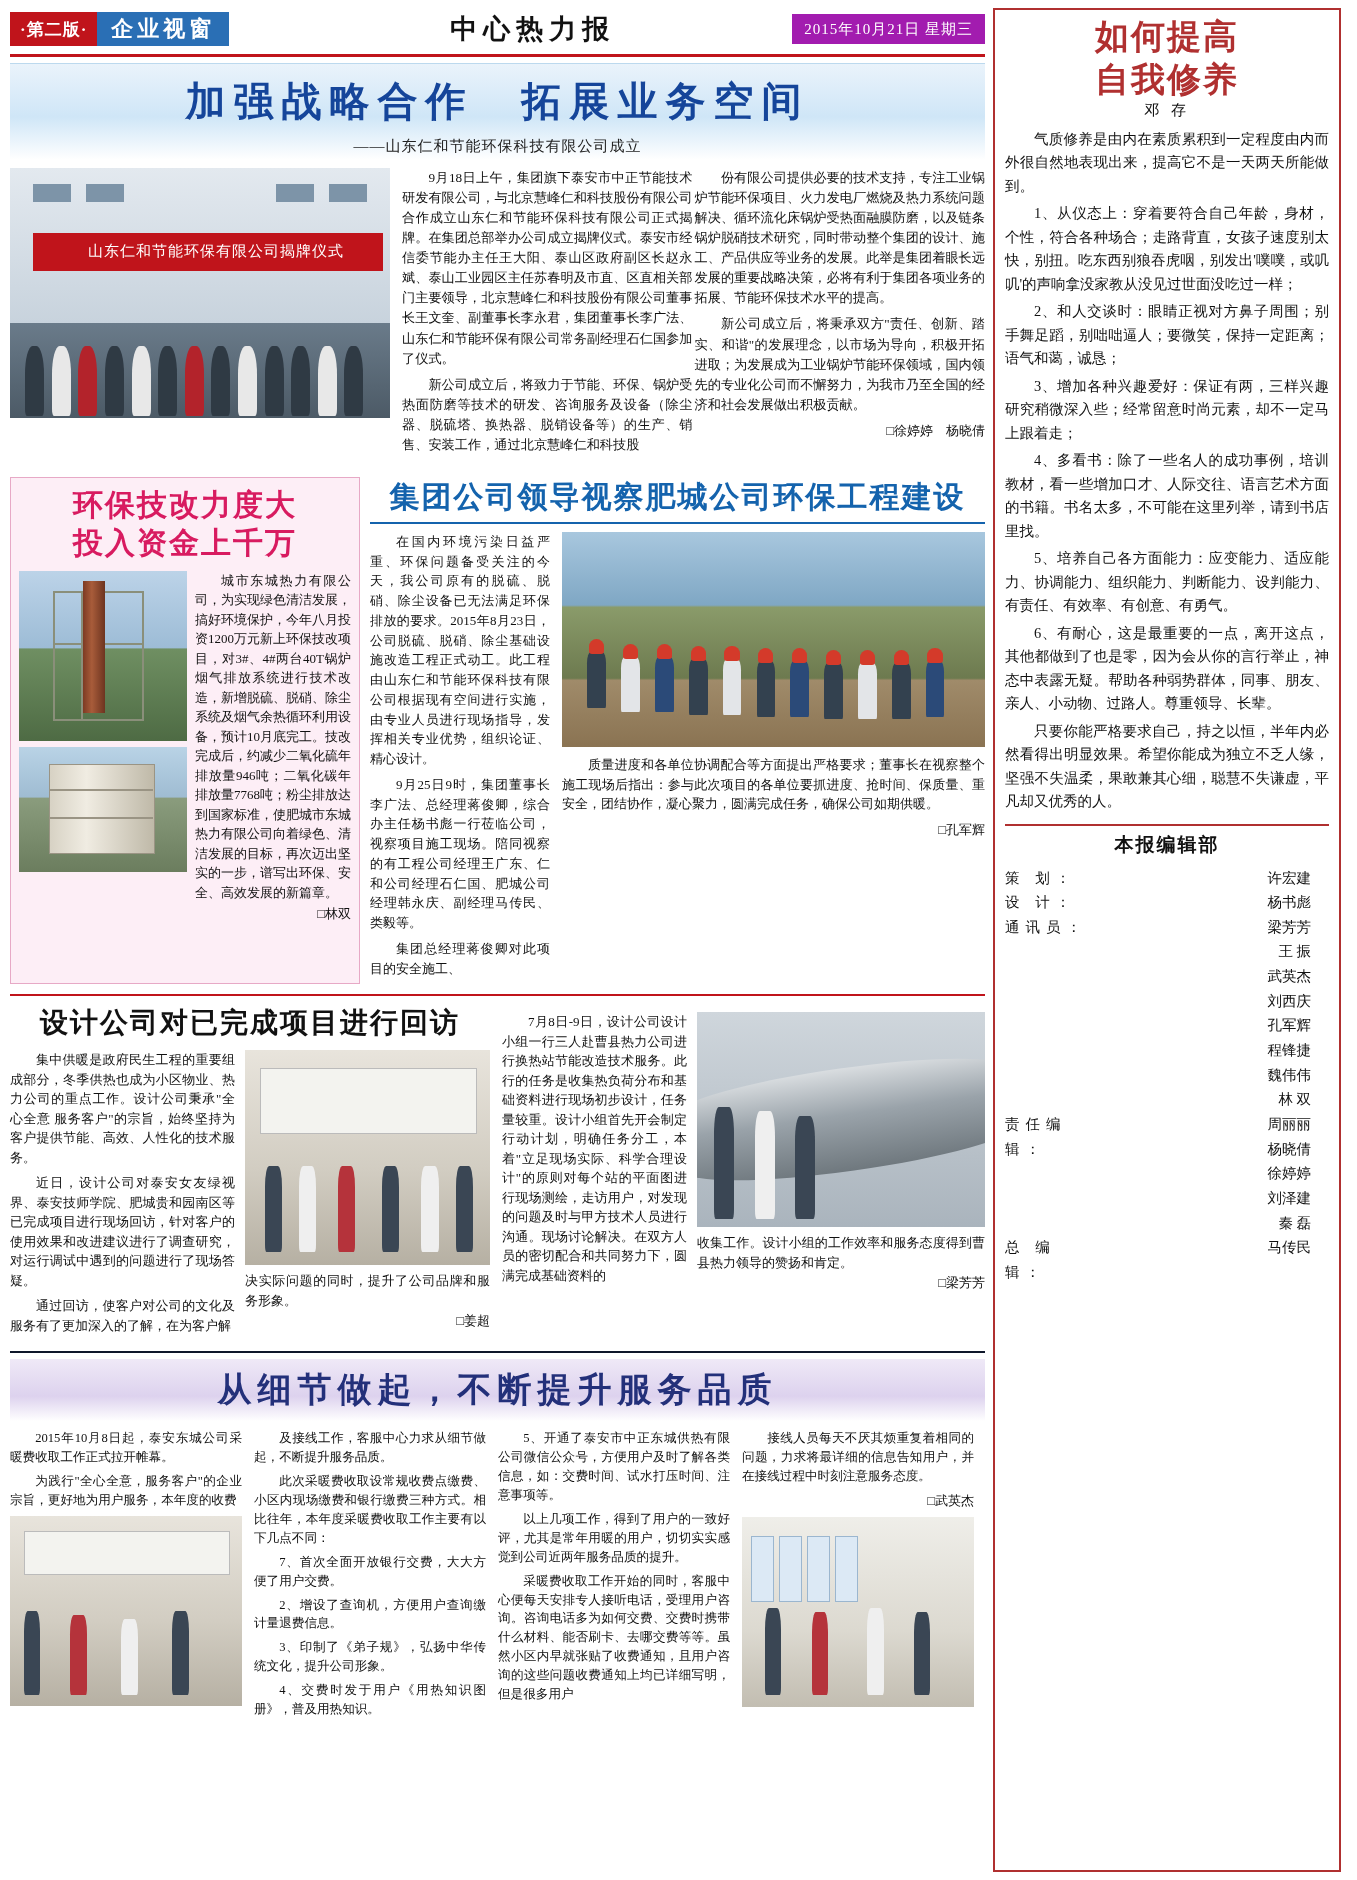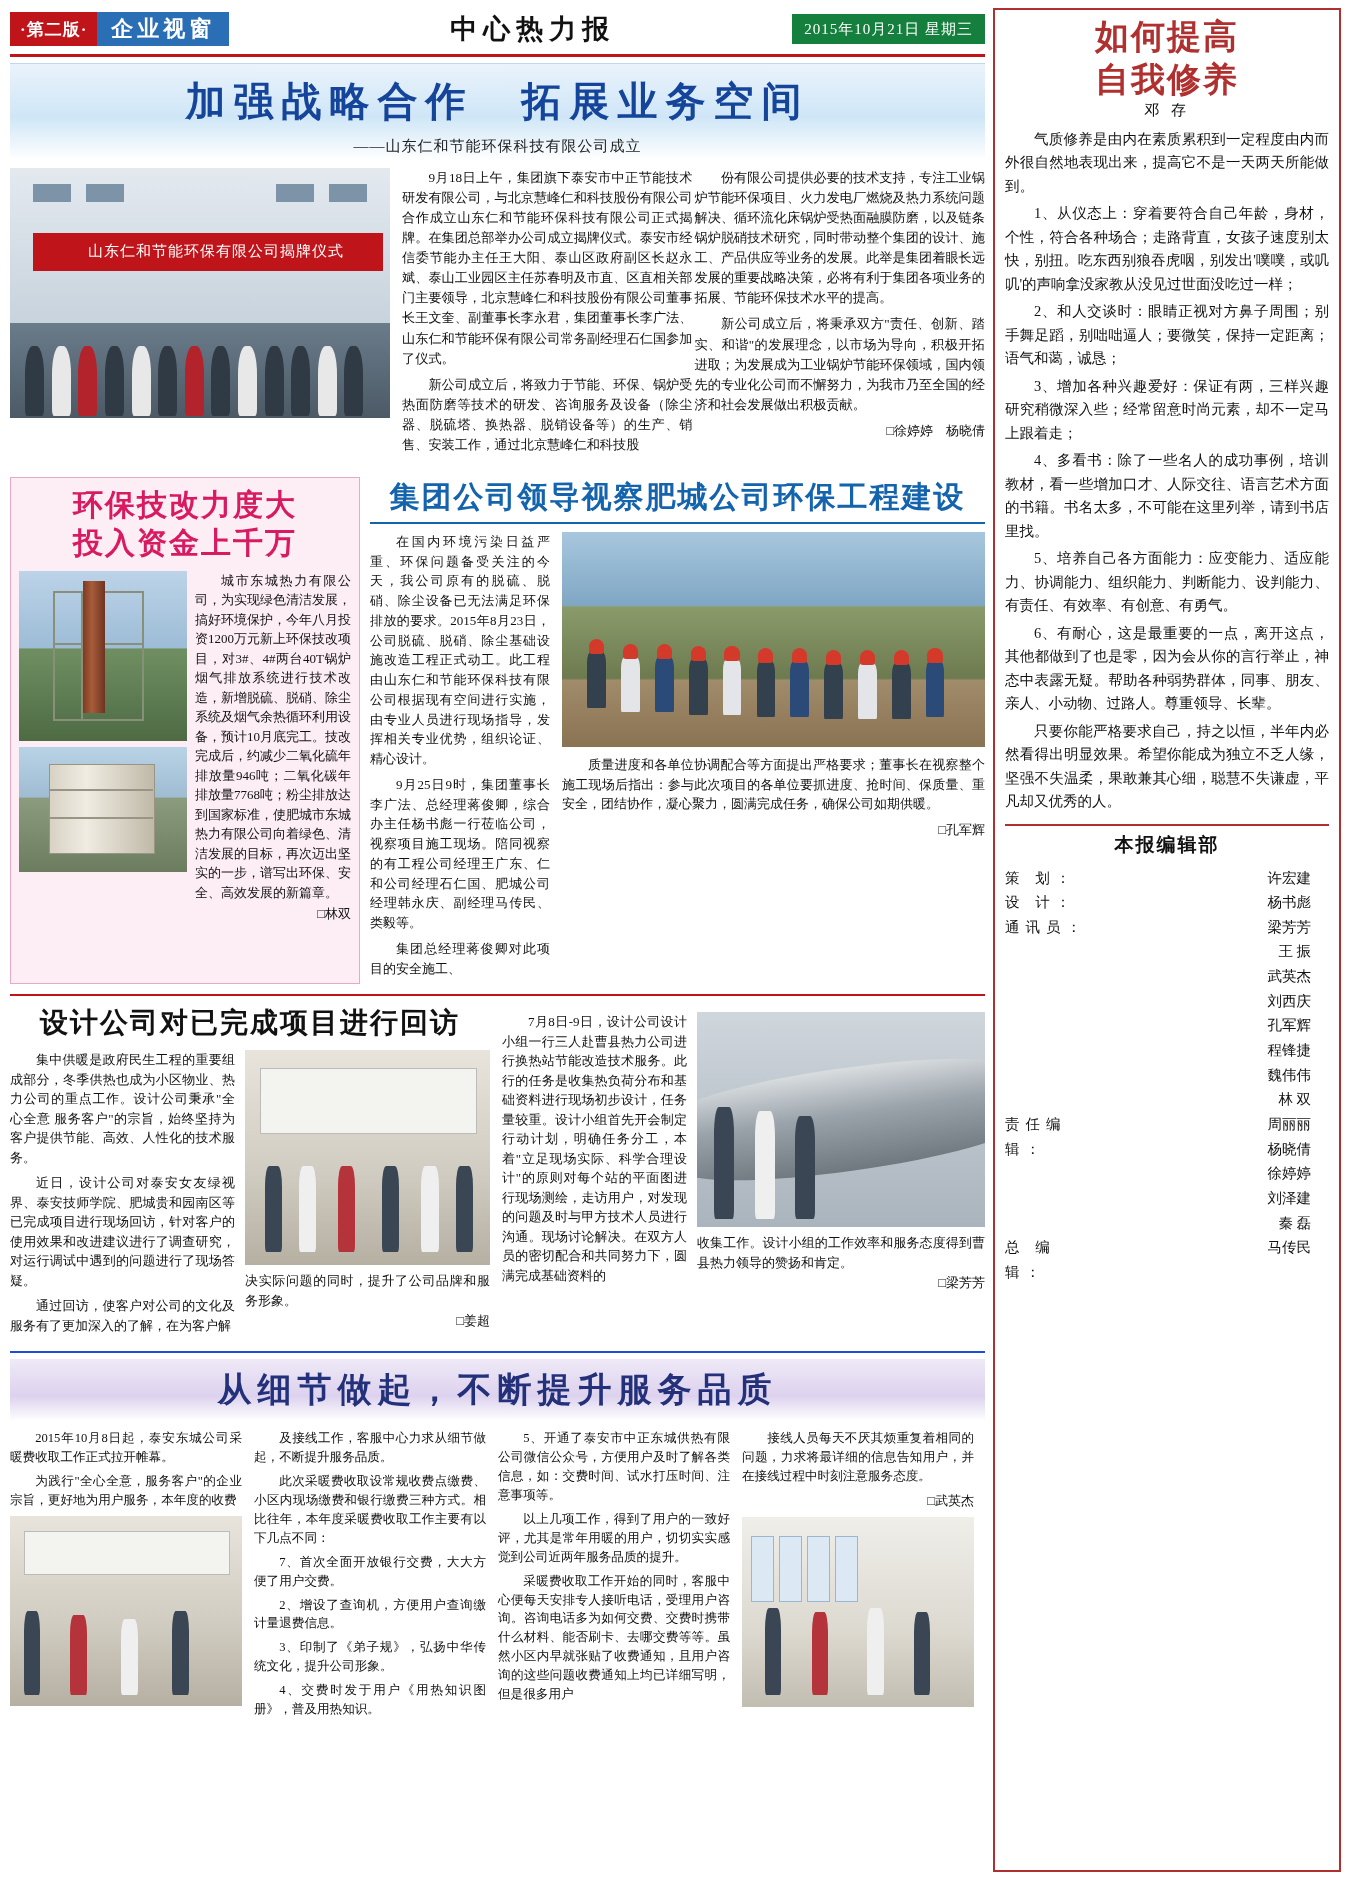--- a/index.html
+++ b/index.html
@@ -8,21 +8,21 @@
   .layout{display:flex;gap:8px;height:1864px;}
   .mainCol{width:975px;position:relative;}
   .sideCol{width:348px;border:2px solid #b03030;box-sizing:border-box;padding:6px 10px;position:relative;background:#fff;}
 
   
   .masthead{display:flex;align-items:stretch;height:42px;}
   .mh-left{display:flex;align-items:center;text-align:center;}
   .mh-badge{background:#c0141b;color:#fff;font-size:17px;font-weight:bold;padding:0 10px;height:34px;display:flex;align-items:center;letter-spacing:1px;}
   .mh-sub{background:#2a6fb5;color:#fff;font-size:22px;font-weight:bold;padding:0 14px;height:34px;display:flex;align-items:center;letter-spacing:4px;}
   .mh-title{flex:1;display:flex;align-items:center;justify-content:center;font-size:27px;font-weight:bold;letter-spacing:6px;color:#111;font-family:"Liberation Serif",serif;margin-left:44px;}
-  .mh-date{background:#15803d;color:#fff;font-size:15px;padding:0 12px;height:30px;display:flex;align-items:center;align-self:center;letter-spacing:1px;}
+  .mh-date{background:#a21caf;color:#fff;font-size:15px;padding:0 12px;height:30px;display:flex;align-items:center;align-self:center;letter-spacing:1px;}
 
   .rule{height:3px;background:#c0141b;margin:4px 0 6px 0;}
 
   
   .hl1wrap{background:linear-gradient(180deg,#eaf3fb 0%, #cfe6f7 55%, #ffffff 100%);padding:10px 0 4px 0;border-top:1px solid #bcd9ee;}
   .hl1{text-align:center;font-size:40px;font-weight:bold;color:#15459a;letter-spacing:8px;font-family:"Liberation Serif",serif;}
   .hl1sub{text-align:center;font-size:15px;color:#222;margin-top:8px;letter-spacing:1px;}
 
   .sec1{display:flex;gap:12px;margin-top:8px;}
   .ph1{width:380px;height:250px;}
@@ -51,21 +51,21 @@
   .sec3{display:flex;gap:12px;margin-top:10px;border-top:2px solid #c0141b;padding-top:8px;}
   .s3left{width:480px;}
   .s3right{flex:1;}
   .hl3{font-size:28px;font-weight:bold;color:#111;letter-spacing:2px;text-align:center;}
   .s3body{display:flex;gap:10px;margin-top:8px;}
   .s3txt{width:225px;font-size:13px;line-height:1.5;text-align:justify;}
   .s3txt p{margin:0 0 6px 0;text-indent:2em;}
   .s3cap{font-size:13px;line-height:1.5;text-align:justify;margin-top:6px;}
 
   
-  .sec4{margin-top:10px;border-top:2px solid #1d4ed8;padding-top:6px;}
+  .sec4{margin-top:10px;border-top:2px solid #0f172a;padding-top:6px;}
   .hl4wrap{background:linear-gradient(180deg,#efe9f7 0%,#ddd2ee 60%,#ffffff 100%);padding:8px 0;}
   .hl4{text-align:center;font-size:34px;font-weight:bold;color:#23307a;letter-spacing:6px;}
   .sec4body{display:flex;gap:12px;margin-top:8px;}
   .s4col{width:232px;font-size:12.6px;line-height:1.5;text-align:justify;}
   .s4col p{margin:0 0 5px 0;text-indent:2em;}
 
   
   .sbTitle{font-size:34px;font-weight:bold;color:#b03030;text-align:center;line-height:1.25;letter-spacing:2px;font-family:"Liberation Serif",serif;}
   .sbAuthor{text-align:center;font-size:15px;margin:0 0 8px 0;letter-spacing:4px;}
   .sbText{font-size:14.5px;line-height:1.62;text-align:justify;}

